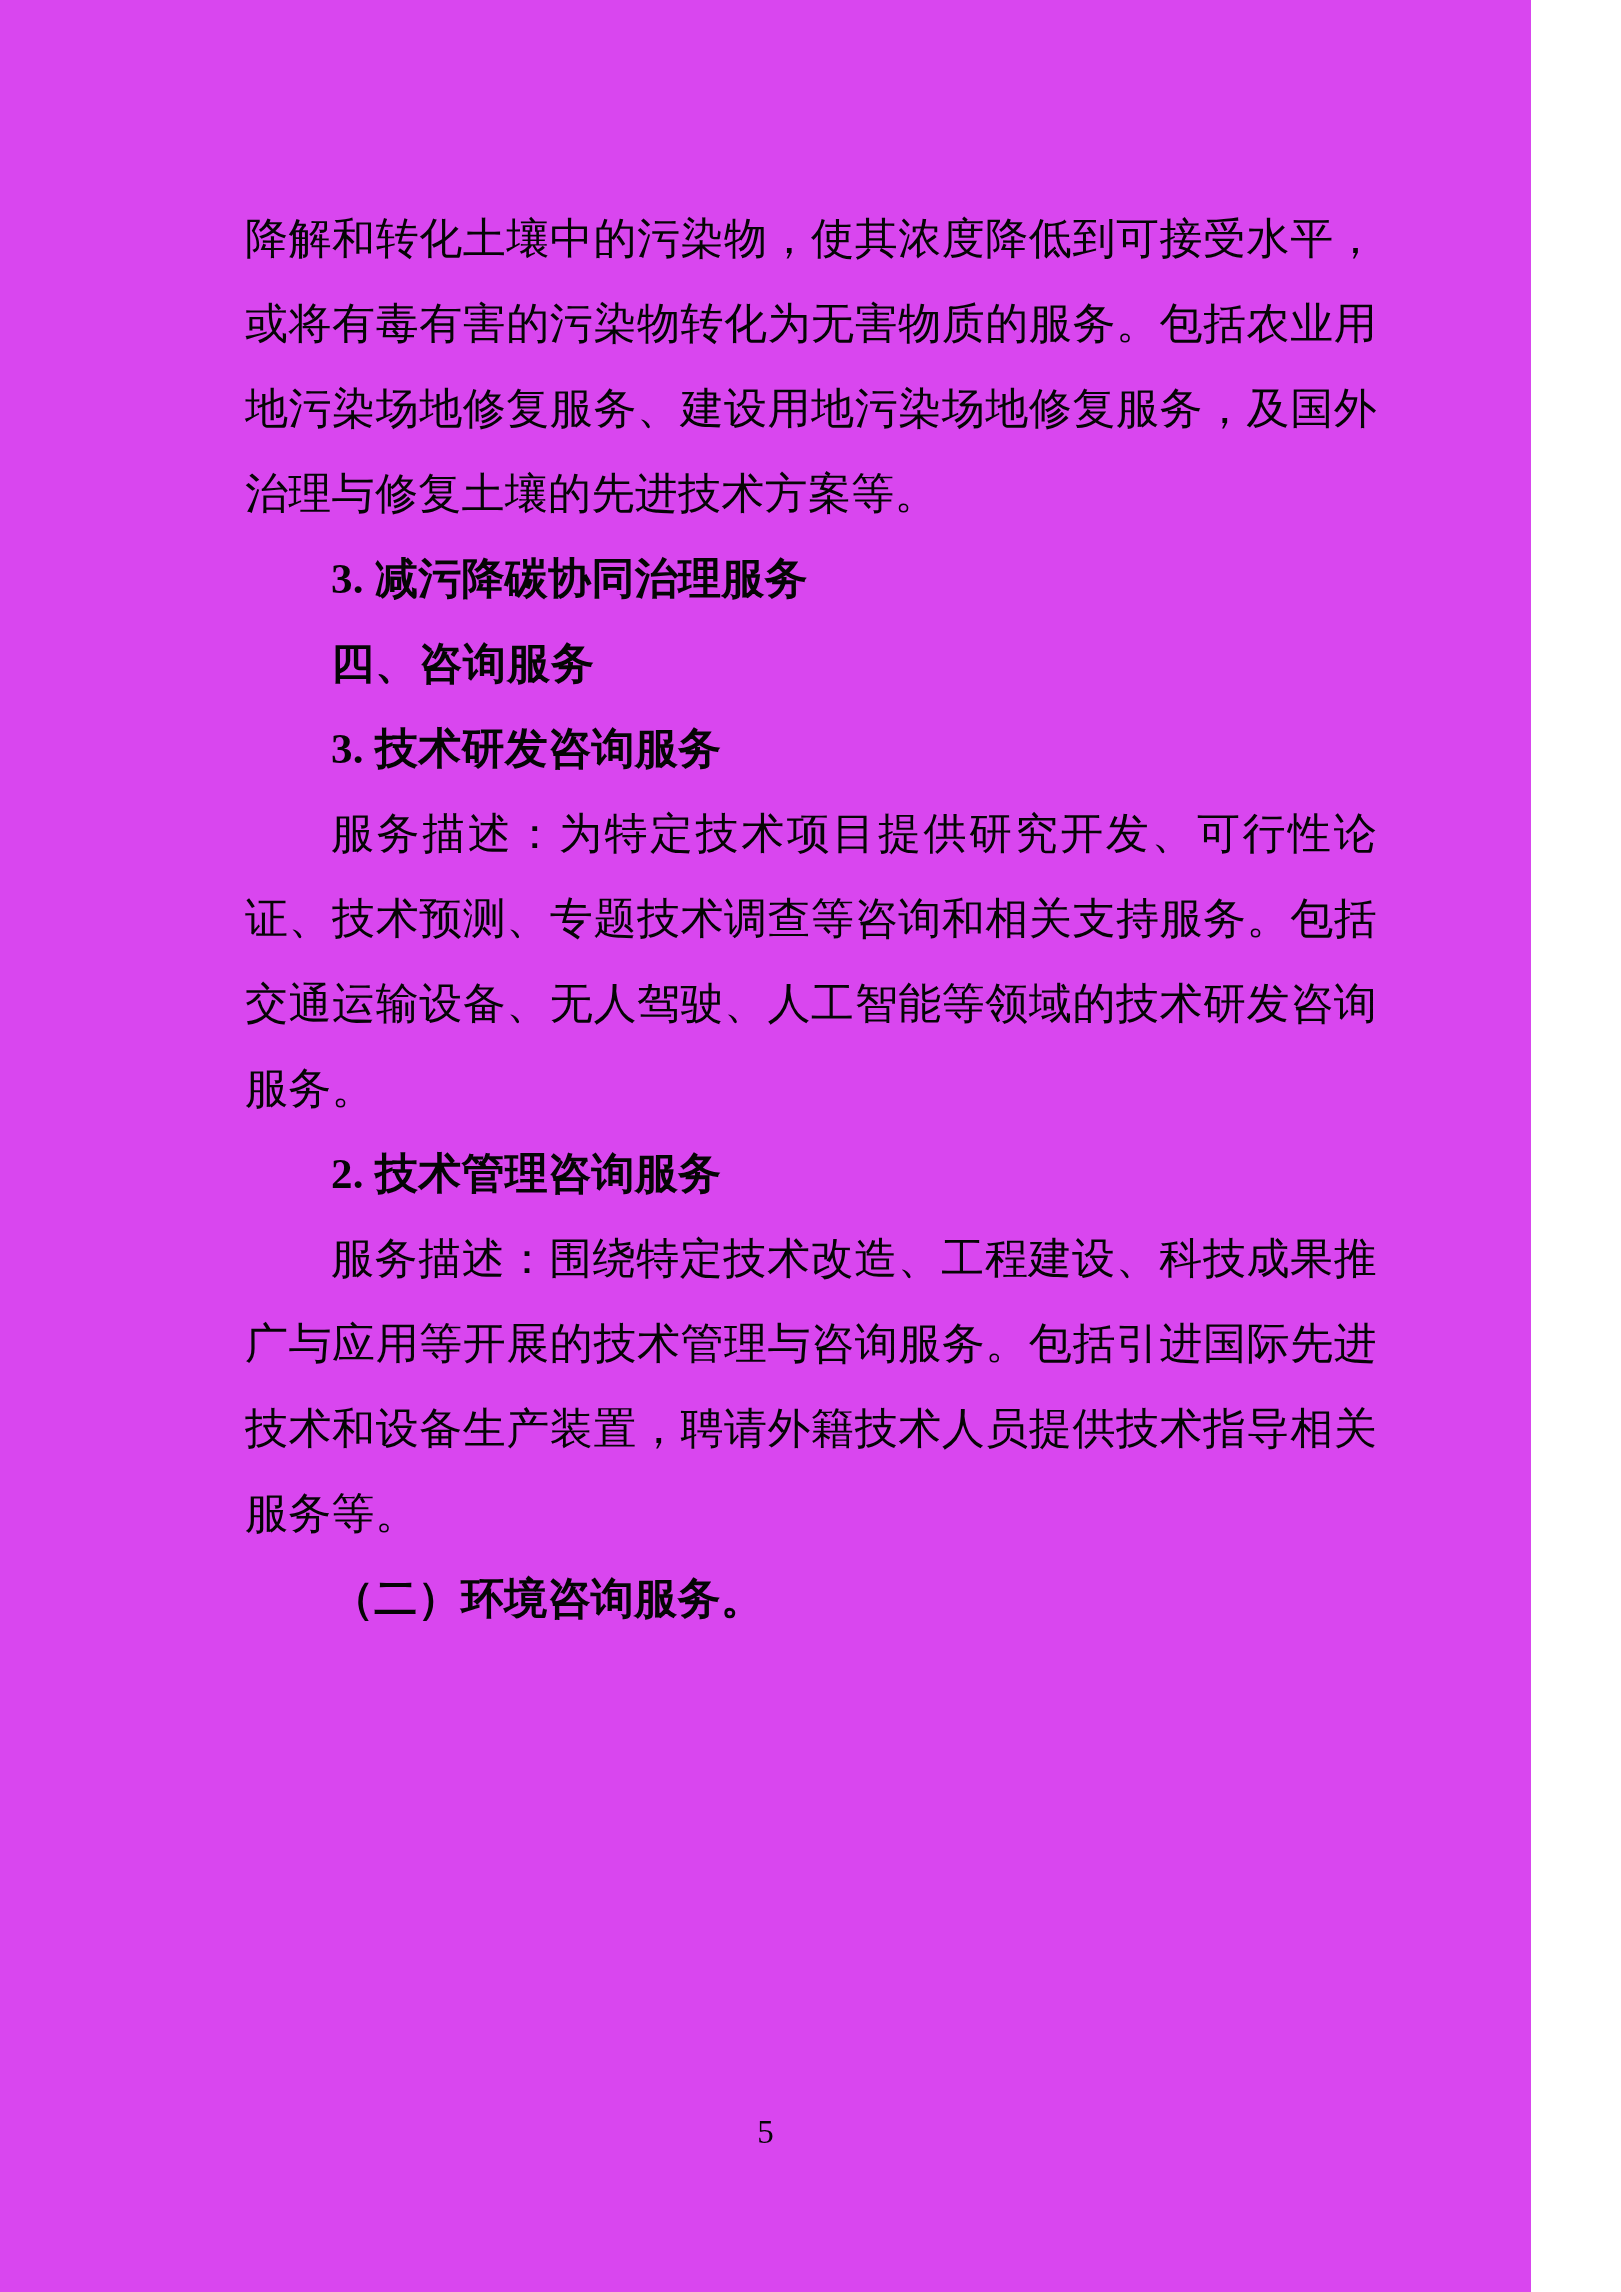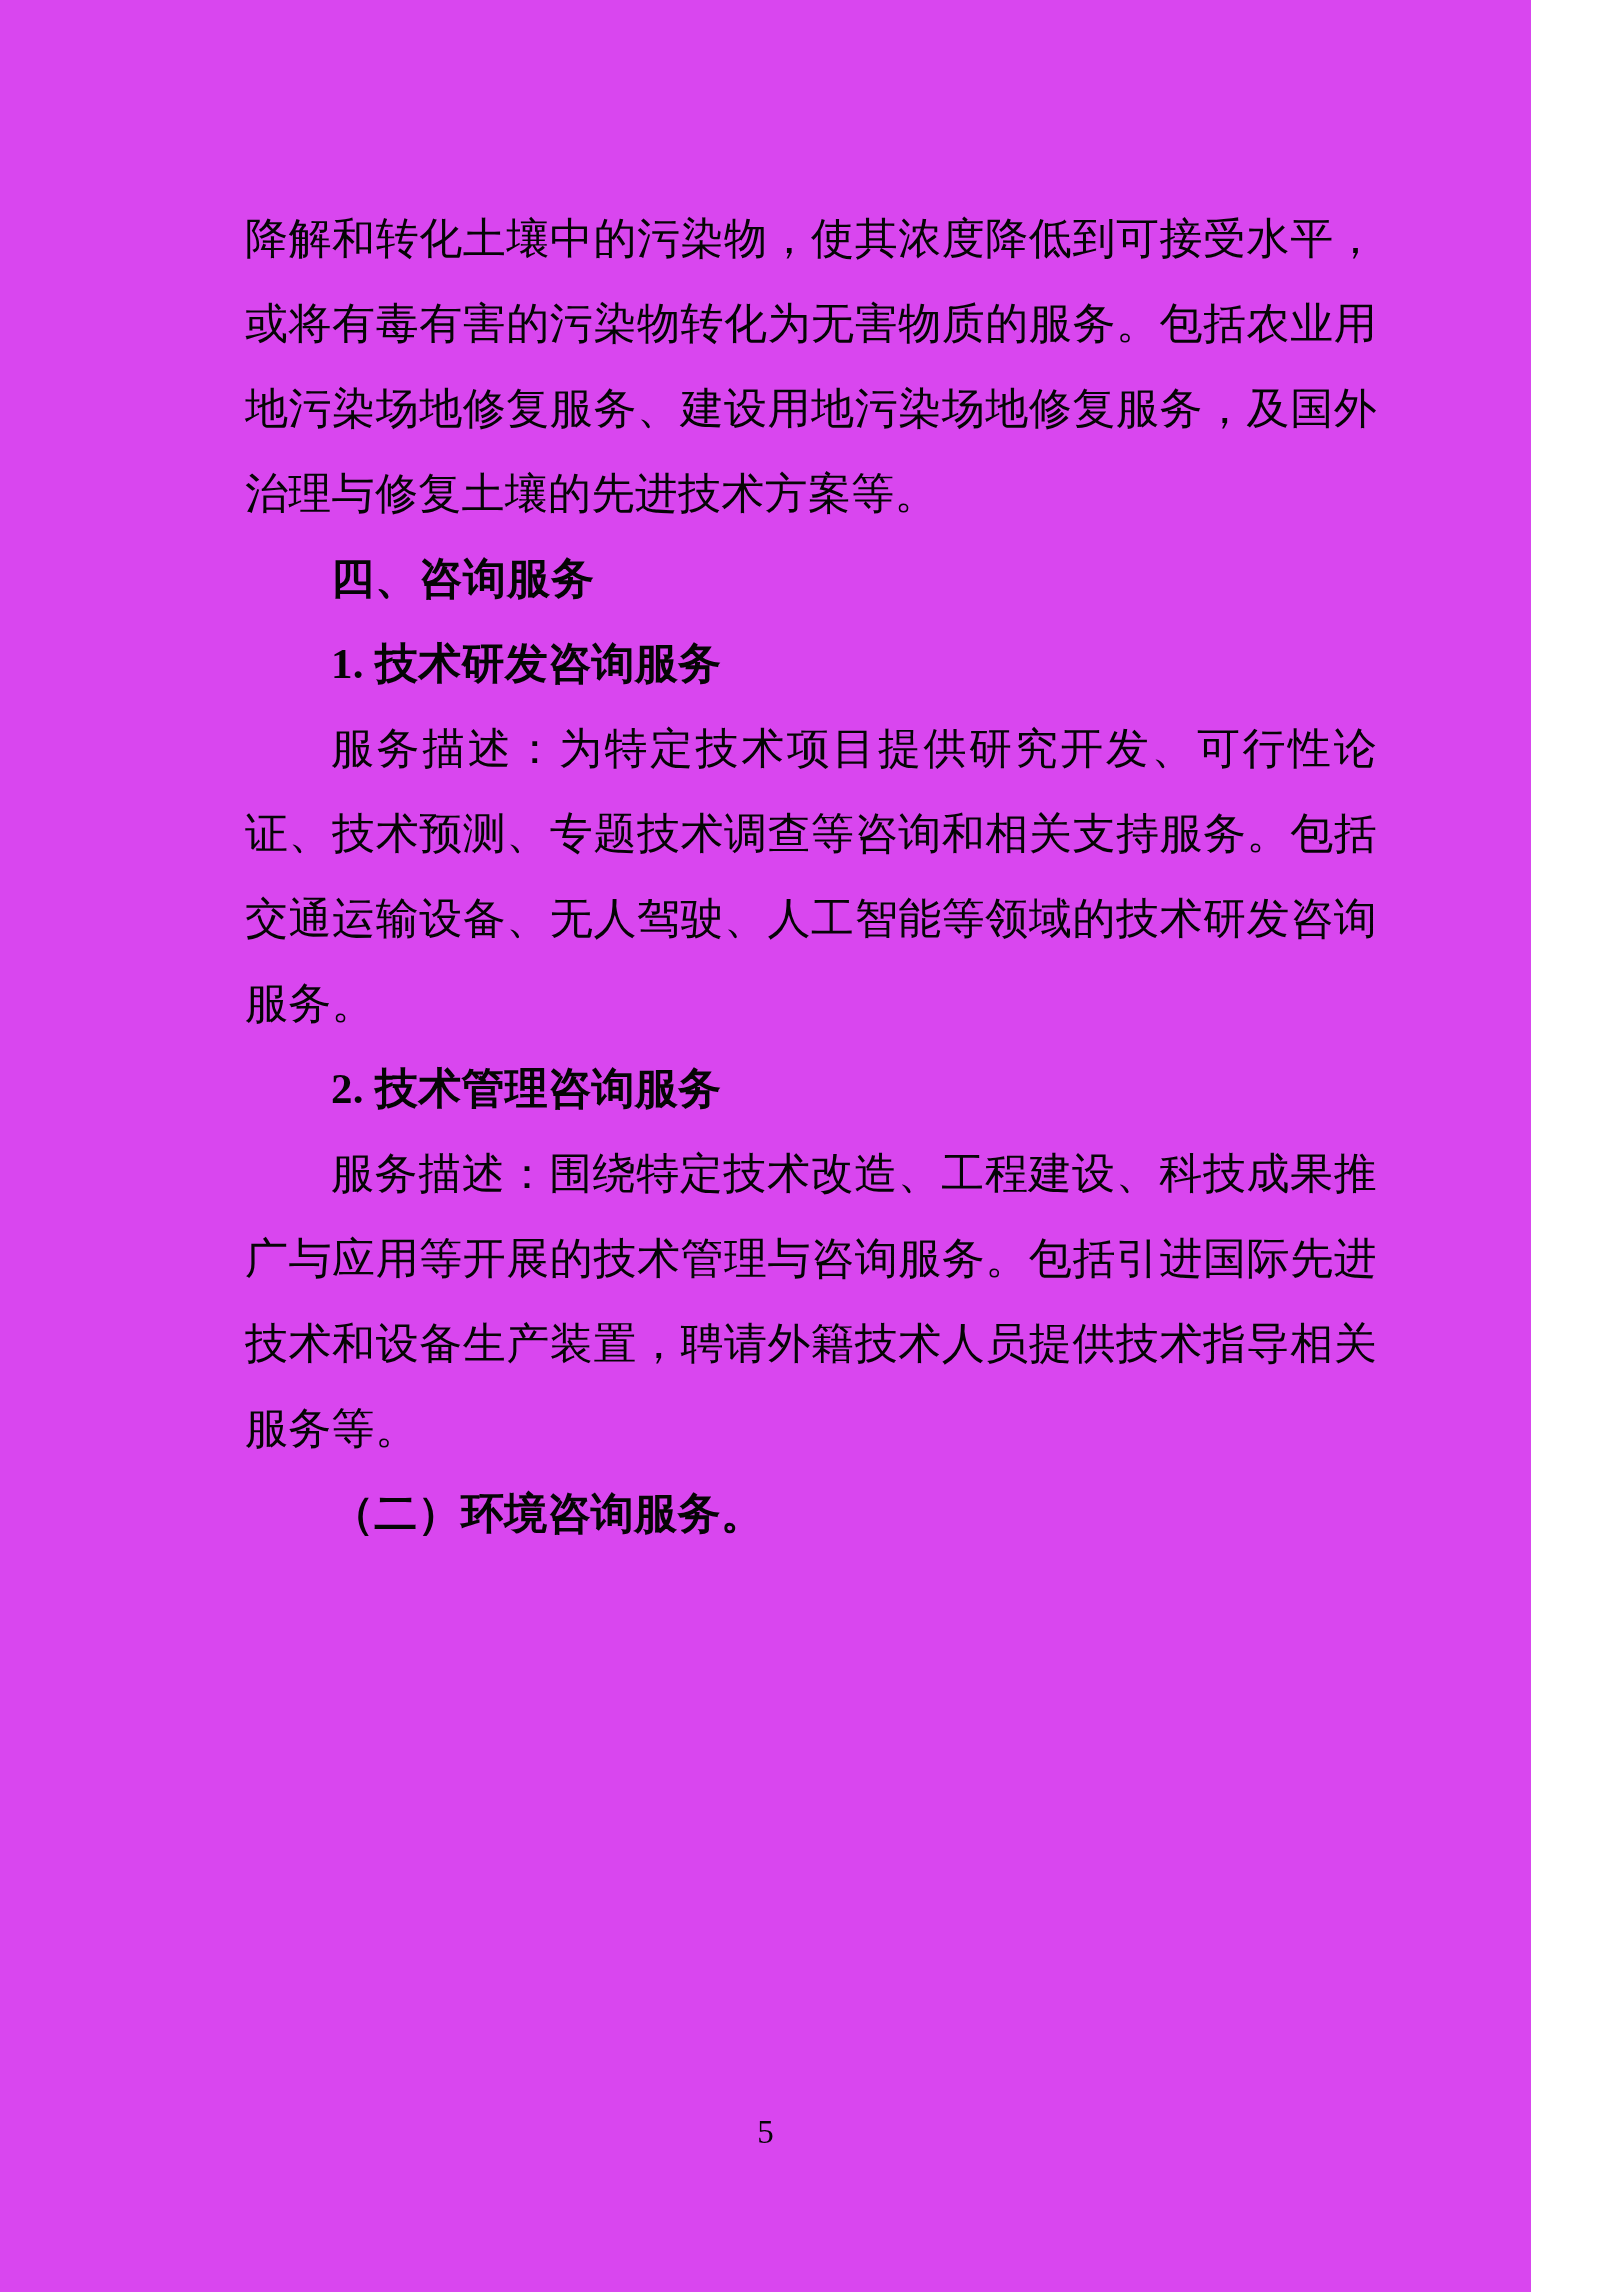--- a/index.html
+++ b/index.html
@@ -54,22 +54,23 @@
     line-height: 39px;
     font-family: "Liberation Serif", serif;
   }
 </style>
 </head>
 <body>
 
 <div class="page">
   <div class="content">
     <p class="block">降解和转化土壤中的污染物，使其浓度降低到可接受水平，或将有毒有害的污染物转化为无害物质的服务。包括农业用地污染场地修复服务、建设用地污染场地修复服务，及国外治理与修复土壤的先进技术方案等。</p>
+    <p class="block heading">3. 减污降碳协同治理服务</p>
     <p class="block heading h-hei">四、咨询服务</p>
-    <p class="block heading">1. 技术研发咨询服务</p>
+    <p class="block heading">3. 技术研发咨询服务</p>
     <p class="block para-indent">服务描述：为特定技术项目提供研究开发、可行性论证、技术预测、专题技术调查等咨询和相关支持服务。包括交通运输设备、无人驾驶、人工智能等领域的技术研发咨询服务。</p>
     <p class="block heading">2. 技术管理咨询服务</p>
     <p class="block para-indent">服务描述：围绕特定技术改造、工程建设、科技成果推广与应用等开展的技术管理与咨询服务。包括引进国际先进技术和设备生产装置，聘请外籍技术人员提供技术指导相关服务等。</p>
     <p class="block heading">（二）环境咨询服务。</p>
   </div>
 
   <div class="footer">5</div>
 </div>
 
 

